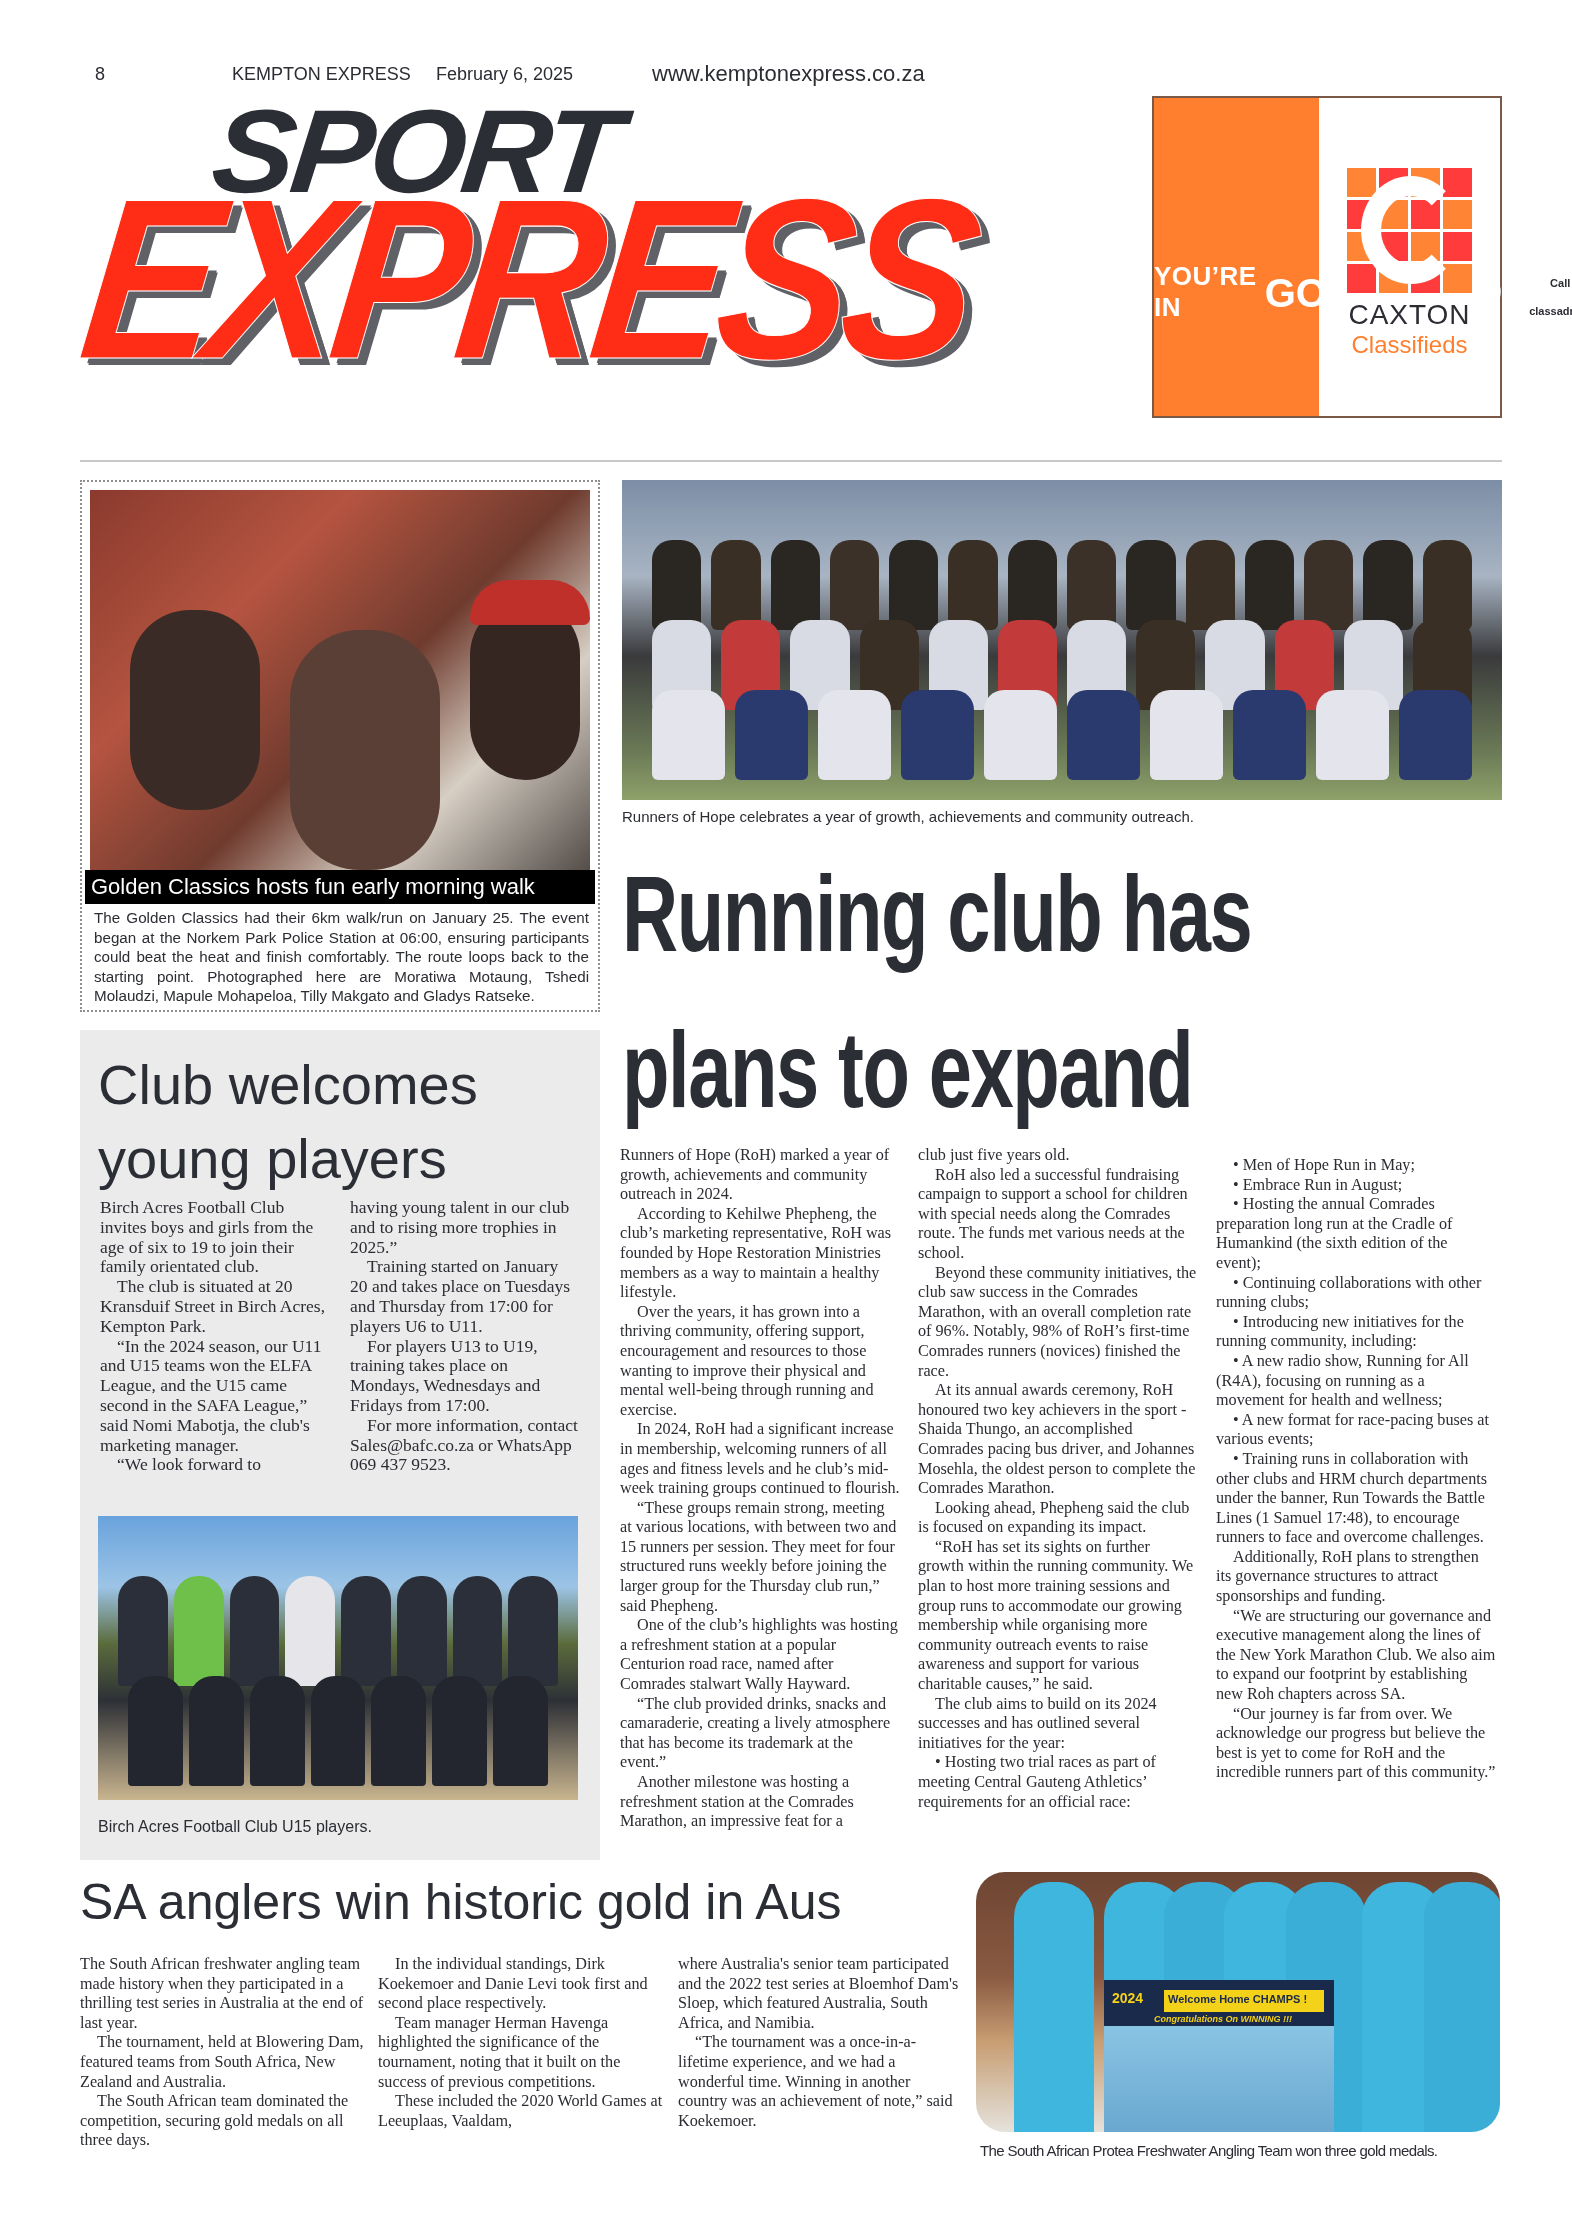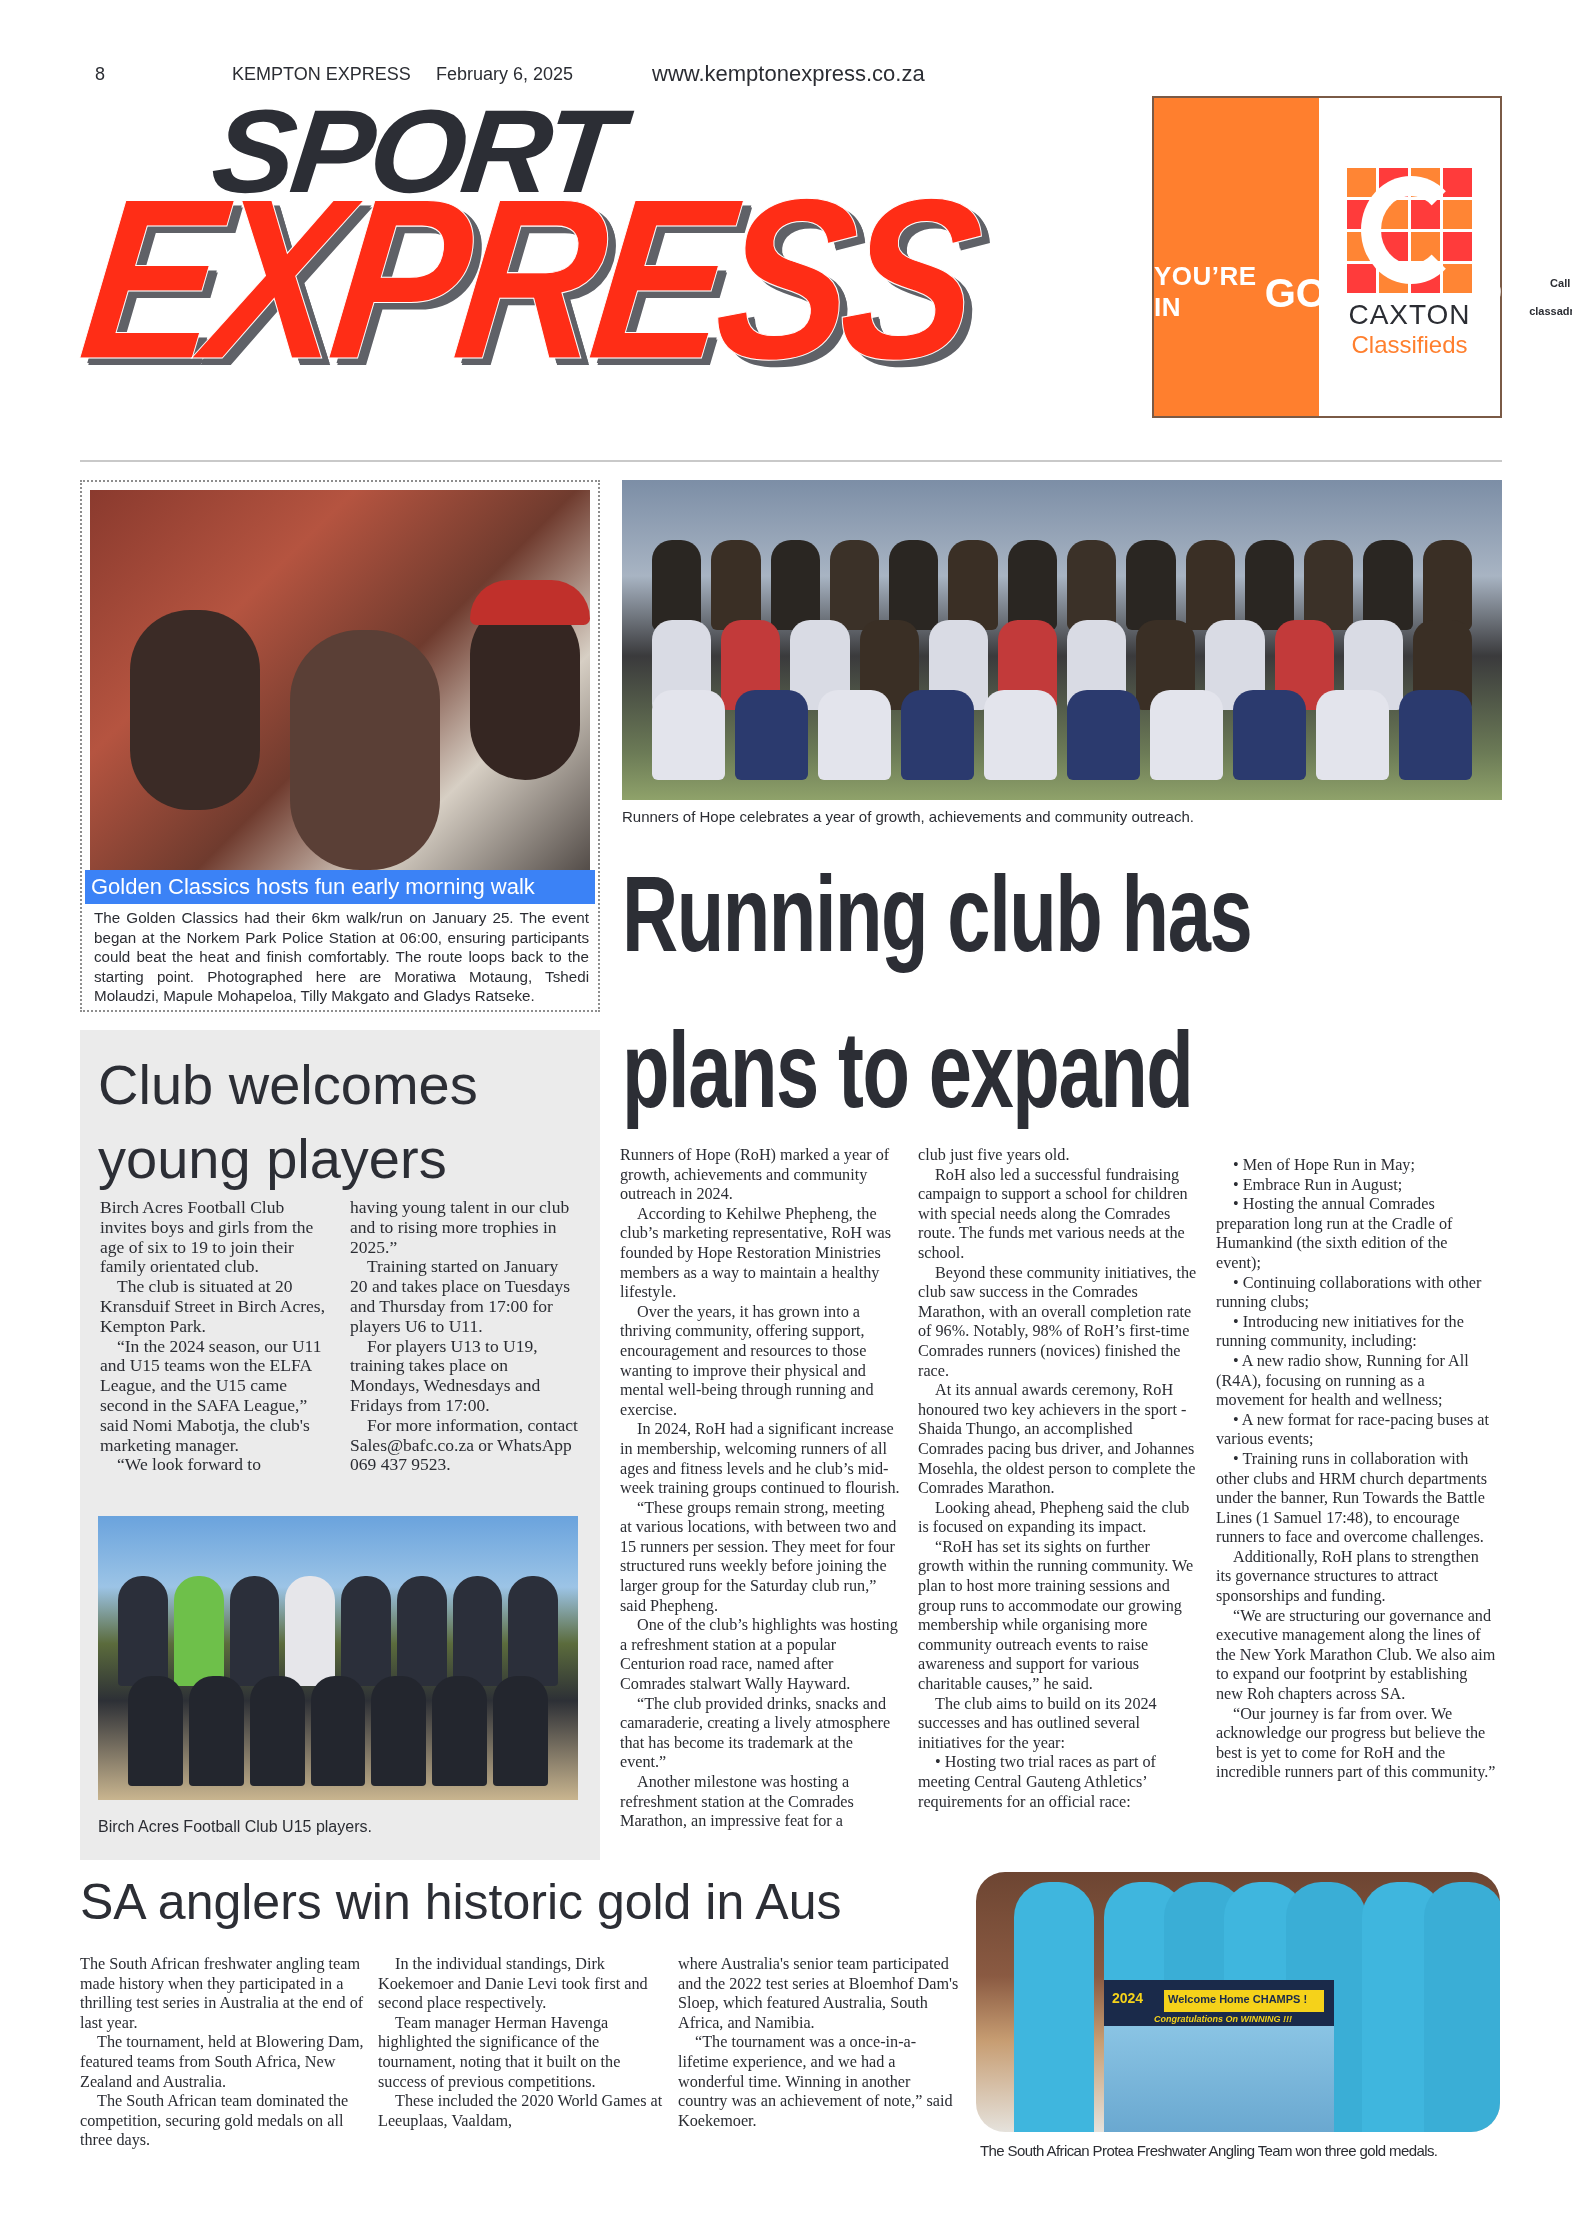--- a/index.html
+++ b/index.html
@@ -35,21 +35,21 @@
 
   .rule { left: 80px; top: 460px; width: 1422px; height: 2px; background: #c9c9c9; }
 
   
   .gc-box { left: 80px; top: 480px; width: 520px; height: 532px; border: 2px dotted #8e8e8e; }
   .gc-photo { left: 8px; top: 8px; width: 500px; height: 384px; background: linear-gradient(135deg, #8a3a2e 0%, #b55440 30%, #6f3b2e 55%, #d7cfc4 75%, #514a46 100%); }
   .gc-photo .p1 { position:absolute; left:40px; top:120px; width:130px; height:200px; border-radius:60px; background:#3b2b26; }
   .gc-photo .p2 { position:absolute; left:200px; top:140px; width:150px; height:240px; border-radius:70px; background:#5a3f36; }
   .gc-photo .p3 { position:absolute; left:380px; top:110px; width:110px; height:180px; border-radius:55px; background:#352622; }
   .gc-photo .hat { position:absolute; left:380px; top:90px; width:120px; height:45px; border-radius:60px 60px 10px 10px; background:#c0302b; }
-  .gc-title { left: 3px; top: 388px; width: 510px; height: 34px; background: #3b82f6; color: #fff; font-family: "Liberation Sans", sans-serif; font-size: 22px; padding-left: 6px; line-height: 34px; }
+  .gc-title { left: 3px; top: 388px; width: 510px; height: 34px; background: #000000; color: #fff; font-family: "Liberation Sans", sans-serif; font-size: 22px; padding-left: 6px; line-height: 34px; }
   .gc-text { left: 12px; top: 426px; width: 495px; font-family: "Liberation Sans", sans-serif; font-size: 15.2px; line-height: 19.5px; text-align: justify; color: #2b2d33; }
 
   
   .rc-photo { left: 622px; top: 480px; width: 880px; height: 320px; background: linear-gradient(180deg, #7c8ea6 0%, #a8b4c3 30%, #3a3a3c 55%, #6b7a56 85%, #8fa26a 100%); overflow: hidden; }
   .rc-row { position:absolute; left: 30px; right: 30px; height: 90px; display:flex; gap: 10px; }
   .rc-row span { flex:1; border-radius: 20px 20px 6px 6px; }
   .rc-caption { left: 622px; top: 808px; font-family: "Liberation Sans", sans-serif; font-size: 15px; color: #2b2d33; }
 
   .rc-headline { left: 622px; top: 836px; width: 900px; font-family: "Liberation Sans", sans-serif; font-weight: 700; font-size: 108px; line-height: 156px;
     color: #2c2e35; transform: scaleX(0.72); transform-origin: left top; letter-spacing: -2px; white-space: nowrap; }
@@ -229,21 +229,21 @@
     </div>
   </div>
   <div class="abs cw-caption">Birch Acres Football Club U15 players.</div>
 </div>
 
 <div class="abs rc-col" style="left:620px;">
   <p class="first">Runners of Hope (RoH) marked a year of growth, achievements and community outreach in 2024.</p>
   <p>According to Kehilwe Phepheng, the club’s marketing representative, RoH was founded by Hope Restoration Ministries members as a way to maintain a healthy lifestyle.</p>
   <p>Over the years, it has grown into a thriving community, offering support, encouragement and resources to those wanting to improve their physical and mental well-being through running and exercise.</p>
   <p>In 2024, RoH had a significant increase in membership, welcoming runners of all ages and fitness levels and he club’s mid-week training groups continued to flourish.</p>
-  <p>“These groups remain strong, meeting at various locations, with between two and 15 runners per session. They meet for four structured runs weekly before joining the larger group for the Saturday club run,” said Phepheng.</p>
+  <p>“These groups remain strong, meeting at various locations, with between two and 15 runners per session. They meet for four structured runs weekly before joining the larger group for the Thursday club run,” said Phepheng.</p>
   <p>One of the club’s highlights was hosting a refreshment station at a popular Centurion road race, named after Comrades stalwart Wally Hayward.</p>
   <p>“The club provided drinks, snacks and camaraderie, creating a lively atmosphere that has become its trademark at the event.”</p>
   <p>Another milestone was hosting a refreshment station at the Comrades Marathon, an impressive feat for a</p>
 </div>
 <div class="abs rc-col" style="left:918px;">
   <p class="first">club just five years old.</p>
   <p>RoH also led a successful fundraising campaign to support a school for children with special needs along the Comrades route. The funds met various needs at the school.</p>
   <p>Beyond these community initiatives, the club saw success in the Comrades Marathon, with an overall completion rate of 96%. Notably, 98% of RoH’s first-time Comrades runners (novices) finished the race.</p>
   <p>At its annual awards ceremony, RoH honoured two key achievers in the sport - Shaida Thungo, an accomplished Comrades pacing bus driver, and Johannes Mosehla, the oldest person to complete the Comrades Marathon.</p>
   <p>Looking ahead, Phepheng said the club is focused on expanding its impact.</p>

